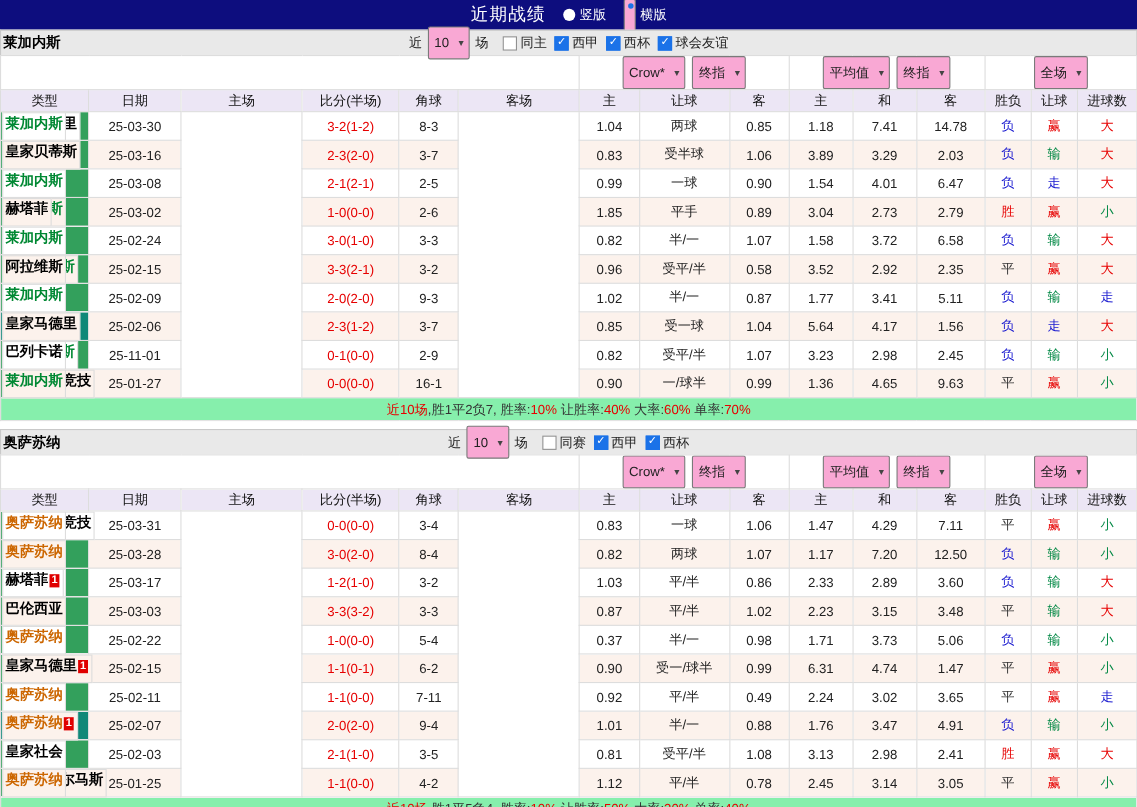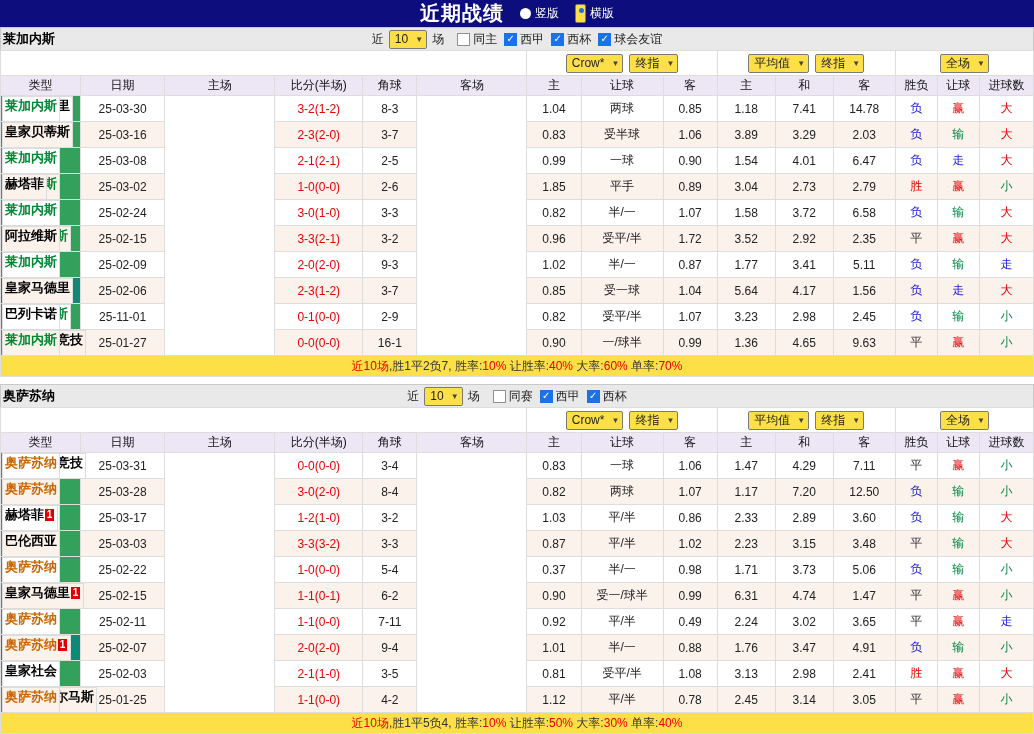--- a/index.html
+++ b/index.html
@@ -1,52 +1,52 @@
 <!DOCTYPE html>
 <html style="--c-topbar: #0d0d7e; --c-liga: #33a05c; --c-cup: #0f8878; --c-score: #e60000; --c-red: #e60000; --c-blue: #1717cf; --c-green: #008844; --c-dark: #333333; --c-stripe: #fcf2ec; --c-headrow: #ece6f5; --c-secbar: #e9e9e9; --c-check: #1b72e8;"><head>
 <meta charset="utf-8">
 <style>
   *{box-sizing:border-box;margin:0;padding:0}
   html,body{background:#fff}
   body{font-family:"Liberation Sans","DejaVu Sans",sans-serif;font-size:12px;color:#222;width:1034px}
   .page{width:1034px}
   
   .topbar{background:var(--c-topbar);height:27px;display:flex;align-items:center;justify-content:center;gap:16px;color:#fff}
-  .topbar-title{font-weight:bold;font-size:20px;letter-spacing:1px}
+  .topbar-title{font-weight:normal;font-size:16px;letter-spacing:1px}
   .radio{display:inline-flex;align-items:center;gap:4px;cursor:pointer}
   .rdo{width:11px;height:11px;border-radius:50%;background:#fff;position:relative;display:inline-block}
   .rdo.sel::after{content:'';position:absolute;left:3px;top:3px;width:5px;height:5px;border-radius:50%;background:var(--c-check)}
   
   .section{margin-top:0}
   .gap{height:7px;background:#fff}
   .sec-head{background:var(--c-secbar);border:1px solid #c9c9c9;border-bottom:none;height:23px;position:relative;display:flex;align-items:center;justify-content:center}
   .team{position:absolute;left:2px;font-weight:bold;font-size:13px;color:#000}
   .controls{display:flex;align-items:center;gap:5px}
   .cbs{display:inline-flex;align-items:center;gap:7px;margin-left:8px}
   .cbx{display:inline-flex;align-items:center;gap:3px;cursor:pointer}
   .cb{width:13px;height:13px;border:1px solid #909090;background:#fff;display:inline-flex;align-items:center;justify-content:center;font-size:10px;line-height:1;color:#fff}
   .cb.on{background:var(--c-check);border-color:var(--c-check)}
   
-  .sel{display:inline-flex;align-items:center;border:1px solid #7a7a7a;background:#fde047;height:19px;padding:0 3px 0 5px;gap:7px;cursor:pointer;border-radius:2px}
+  .sel{display:inline-flex;align-items:center;border:1px solid #7a7a7a;background:#f9a8d4;height:30px;padding:0 3px 0 5px;gap:7px;cursor:pointer;border-radius:2px}
   .sel .ar{font-size:8px;color:#444}
   .selnum{min-width:38px}
   
   table{border-collapse:collapse;width:1034px;table-layout:fixed;border:1px solid #c3c9d6}
   td,th{border:1px solid #ddd;text-align:center;overflow:hidden;white-space:nowrap;padding:0 2px}
   tr.filter td{background:#fff;height:25px}
   .fgroup{display:flex;align-items:center;justify-content:center;gap:6px}
   tr.labels th{background:var(--c-headrow);height:20px;font-weight:normal;color:#111}
   tbody td{height:26px;background:#fff}
   tbody tr:nth-child(even) td{background:var(--c-stripe)}
   td.lg{color:#fff;padding:0}
   td.lg.liga{background:var(--c-liga)}
   td.lg.cup{background:var(--c-cup)}
   td.score{color:var(--c-score)}
   .rc{display:inline-block;background:#e00000;color:#fff;font-size:10px;line-height:12px;width:9px;height:12px;margin:0 1px;font-weight:bold;vertical-align:1px}
-  tfoot td{height:21px;background:#fde047}
+  tfoot td{height:21px;background:#86efac}
   .t-red{color:var(--c-red)}
   .t-blue{color:var(--c-blue)}
   .t-green{color:var(--c-green)}
   .t-dark{color:var(--c-dark)}
 </style>
 </head>
 <body>
 
 <div class="page">
 
@@ -252,21 +252,21 @@
           </tr>
           <tr>
             <td class="lg liga">西甲</td>
             <td>25-02-15</td>
             <td class="team"><span class="rc">1</span><span class="tname" style="color: rgb(0, 136, 51);">莱加内斯</span></td>
             <td class="score">3-3(2-1)</td>
             <td>3-2</td>
             <td class="team"><span class="tname">阿拉维斯</span></td>
             <td>0.96</td>
             <td>受平/半</td>
-            <td>1.72</td>
+            <td>0.58</td>
             <td>3.52</td>
             <td>2.92</td>
             <td>2.35</td>
             <td class="t-dark">平</td>
             <td class="t-red">赢</td>
             <td class="t-red">大</td>
           </tr>
           <tr>
             <td class="lg liga">西甲</td>
             <td>25-02-09</td>

